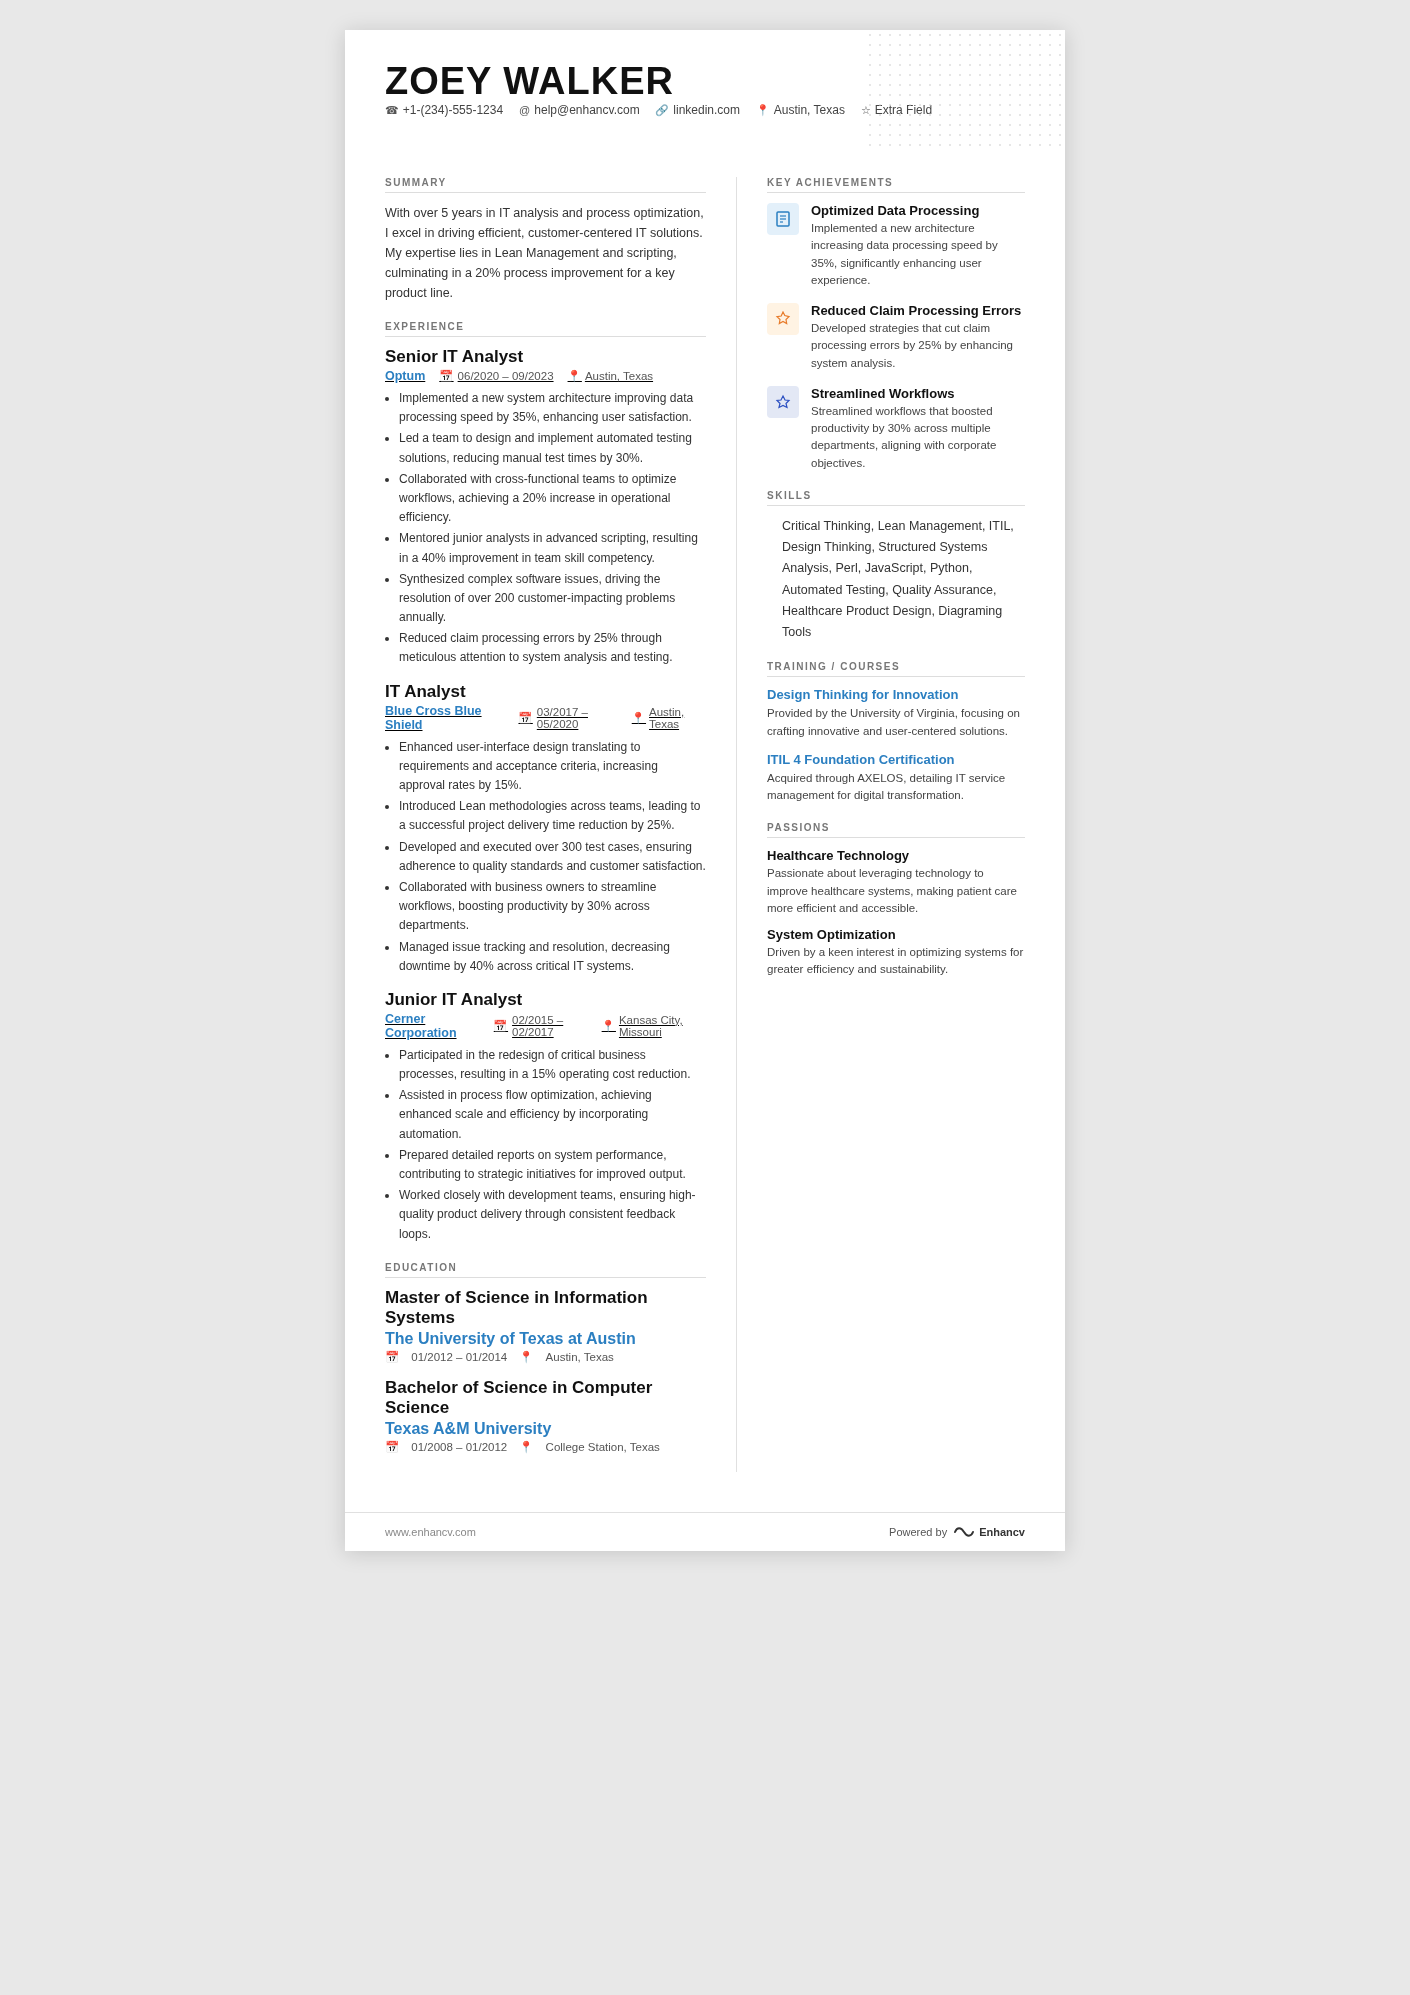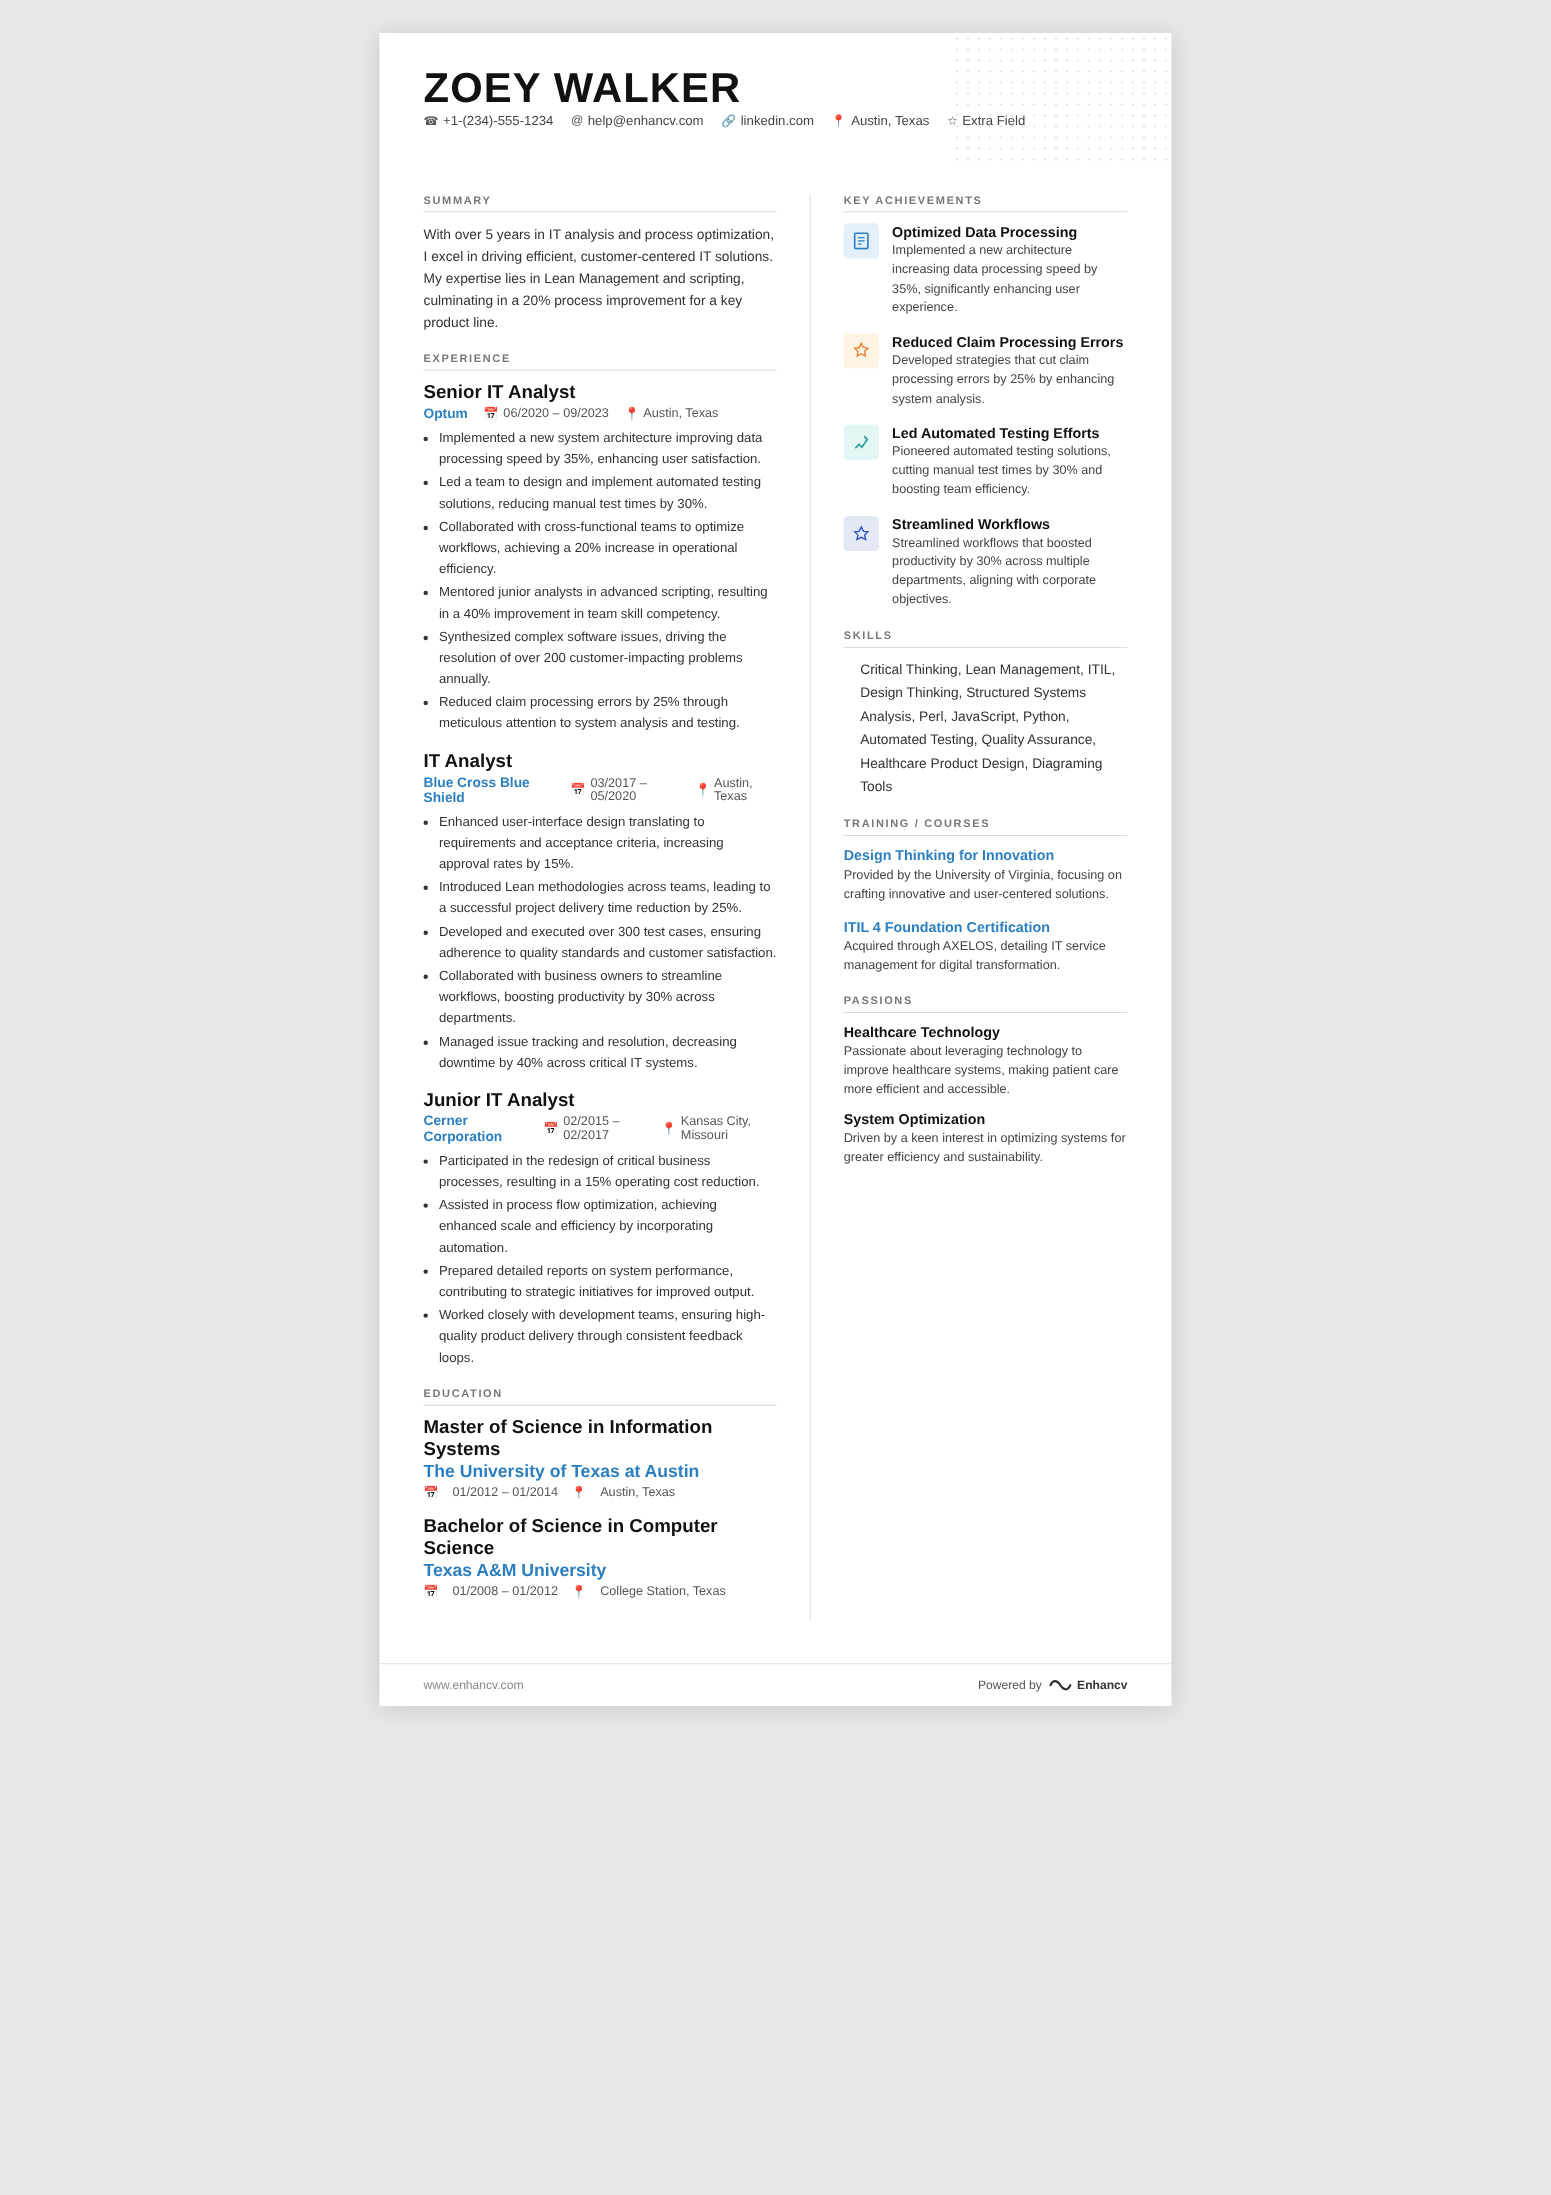--- a/index.html
+++ b/index.html
@@ -104,20 +104,21 @@
       font-size: 17px;
       font-weight: 700;
       color: #111;
       margin-bottom: 2px;
     }
     .job-meta {
       display: flex;
       align-items: center;
       gap: 14px;
       margin-bottom: 6px;
+      text-decoration: underline;
     }
     .job-company {
       font-size: 12.5px;
       font-weight: 700;
       color: #2b7fc1;
     }
     .job-dates {
       font-size: 11.5px;
       color: #555;
       display: flex;
@@ -418,32 +419,20 @@
             <svg width="16" height="16" viewBox="0 0 16 16" fill="none">
               <path d="M8 1l1.8 3.6L14 5.6l-3 2.9.7 4.1L8 10.5l-3.7 2.1.7-4.1-3-2.9 4.2-.6z" stroke="#e87c2b" stroke-width="1.2" fill="none"></path>
             </svg>
           </div>
           <div>
             <div class="achievement-title">Reduced Claim Processing Errors</div>
             <div class="achievement-text">Developed strategies that cut claim processing errors by 25% by enhancing system analysis.</div>
           </div>
         </div>
 
-        <div class="achievement-item">
-          <div class="achievement-icon teal">
-            <svg width="16" height="16" viewBox="0 0 16 16" fill="none">
-              <path d="M3 13l3-3 2.5 2.5 5-7" stroke="#2b9c9c" stroke-width="1.5" stroke-linecap="round" fill="none"></path>
-              <path d="M11 3l2 2" stroke="#2b9c9c" stroke-width="1.5" stroke-linecap="round"></path>
-            </svg>
-          </div>
-          <div>
-            <div class="achievement-title">Led Automated Testing Efforts</div>
-            <div class="achievement-text">Pioneered automated testing solutions, cutting manual test times by 30% and boosting team efficiency.</div>
-          </div>
-        </div>
 
         <div class="achievement-item">
           <div class="achievement-icon navy">
             <svg width="16" height="16" viewBox="0 0 16 16" fill="none">
               <polygon points="8,2 10,6 14,6.5 11,9.5 12,13.5 8,11.5 4,13.5 5,9.5 2,6.5 6,6" stroke="#2b4fc1" stroke-width="1.2" fill="none"></polygon>
             </svg>
           </div>
           <div>
             <div class="achievement-title">Streamlined Workflows</div>
             <div class="achievement-text">Streamlined workflows that boosted productivity by 30% across multiple departments, aligning with corporate objectives.</div>

